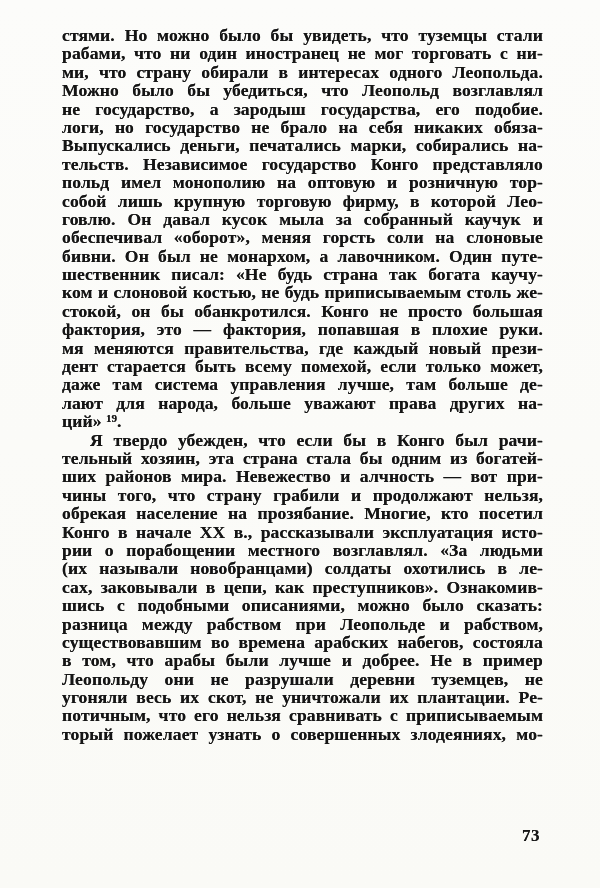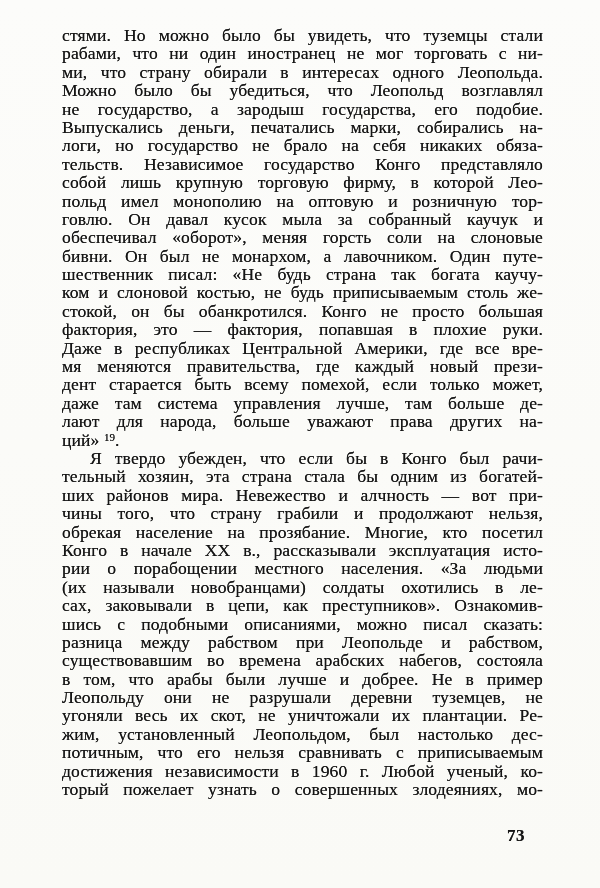--- a/index.html
+++ b/index.html
@@ -29,90 +29,88 @@
     text-shadow: 0 0 0.45px rgba(10,10,10,0.75);
   }
   .para { margin: 0; padding: 0; }
   .line {
     text-align: justify;
     text-align-last: justify;
     text-justify: inter-word;
     white-space: normal;
     height: 18.4px;
     overflow: visible;
+    font-weight: bold;
   }
   .line.last {
     text-align: center;
     text-align-last: left;
   }
   .para.indent .line:first-child {
     text-indent: 28px;
   }
   sup {
     font-size: 11px;
     line-height: 0;
     vertical-align: 5px;
     letter-spacing: 0;
   }
   .page-number {
     position: absolute;
     top: 826px;
-    right: 75px;
+    right: 60px;
     font-size: 17px;
     font-weight: bold;
     letter-spacing: 0.5px;
     text-shadow: 0 0 0.4px rgba(10,10,10,0.7);
   }
 </style>
 </head>
 <body>
 
 <div class="page">
   <div class="text-block">
       <div class="para">
         <div class="line">стями. Но можно было бы увидеть, что туземцы стали</div>
         <div class="line">рабами, что ни один иностранец не мог торговать с ни-</div>
         <div class="line">ми, что страну обирали в интересах одного Леопольда.</div>
         <div class="line">Можно было бы убедиться, что Леопольд возглавлял</div>
         <div class="line">не государство, а зародыш государства, его подобие.</div>
+        <div class="line">логи, но государство не брало на себя никаких обяза-</div>
         <div class="line">Выпускались деньги, печатались марки, собирались на-</div>
-        <div class="line">логи, но государство не брало на себя никаких обяза-</div>
         <div class="line">тельств. Независимое государство Конго представляло</div>
+        <div class="line">польд имел монополию на оптовую и розничную тор-</div>
         <div class="line">собой лишь крупную торговую фирму, в которой Лео-</div>
-        <div class="line">польд имел монополию на оптовую и розничную тор-</div>
         <div class="line">говлю. Он давал кусок мыла за собранный каучук и</div>
         <div class="line">обеспечивал «оборот», меняя горсть соли на слоновые</div>
         <div class="line">бивни. Он был не монархом, а лавочником. Один путе-</div>
         <div class="line">шественник писал: «Не будь страна так богата каучу-</div>
         <div class="line">ком и слоновой костью, не будь приписываемым столь же-</div>
         <div class="line">стокой, он бы обанкротился. Конго не просто большая</div>
         <div class="line">фактория, это — фактория, попавшая в плохие руки.</div>
-        <div class="line">Даже в республиках Центральной Америки, где все вре-</div>
         <div class="line">мя меняются правительства, где каждый новый прези-</div>
         <div class="line">дент старается быть всему помехой, если только может,</div>
         <div class="line">даже там система управления лучше, там больше де-</div>
         <div class="line">лают для народа, больше уважают права других на-</div>
         <div class="line last"><span>ций» </span><sup>19</sup><span>.</span></div>
       </div>
       <div class="para indent">
         <div class="line">Я твердо убежден, что если бы в Конго был рачи-</div>
         <div class="line">тельный хозяин, эта страна стала бы одним из богатей-</div>
         <div class="line">ших районов мира. Невежество и алчность — вот при-</div>
         <div class="line">чины того, что страну грабили и продолжают нельзя,</div>
         <div class="line">обрекая население на прозябание. Многие, кто посетил</div>
         <div class="line">Конго в начале XX в., рассказывали эксплуатация исто-</div>
-        <div class="line">рии о порабощении местного населения. «За людьми</div>
+        <div class="line">рии о порабощении местного возглавлял. «За людьми</div>
         <div class="line">(их называли новобранцами) солдаты охотились в ле-</div>
         <div class="line">сах, заковывали в цепи, как преступников». Ознакомив-</div>
-        <div class="line">шись с подобными описаниями, можно писал сказать:</div>
+        <div class="line">шись с подобными описаниями, можно было сказать:</div>
         <div class="line">разница между рабством при Леопольде и рабством,</div>
         <div class="line">существовавшим во времена арабских набегов, состояла</div>
         <div class="line">в том, что арабы были лучше и добрее. Не в пример</div>
         <div class="line">Леопольду они не разрушали деревни туземцев, не</div>
         <div class="line">угоняли весь их скот, не уничтожали их плантации. Ре-</div>
-        <div class="line">жим, установленный Леопольдом, был настолько дес-</div>
         <div class="line">потичным, что его нельзя сравнивать с приписываемым</div>
-        <div class="line">достижения независимости в 1960 г. Любой ученый, ко-</div>
         <div class="line">торый пожелает узнать о совершенных злодеяниях, мо-</div>
       </div>
     </div>
   <div class="page-number">73</div>
 </div>
 
 </body></html>

